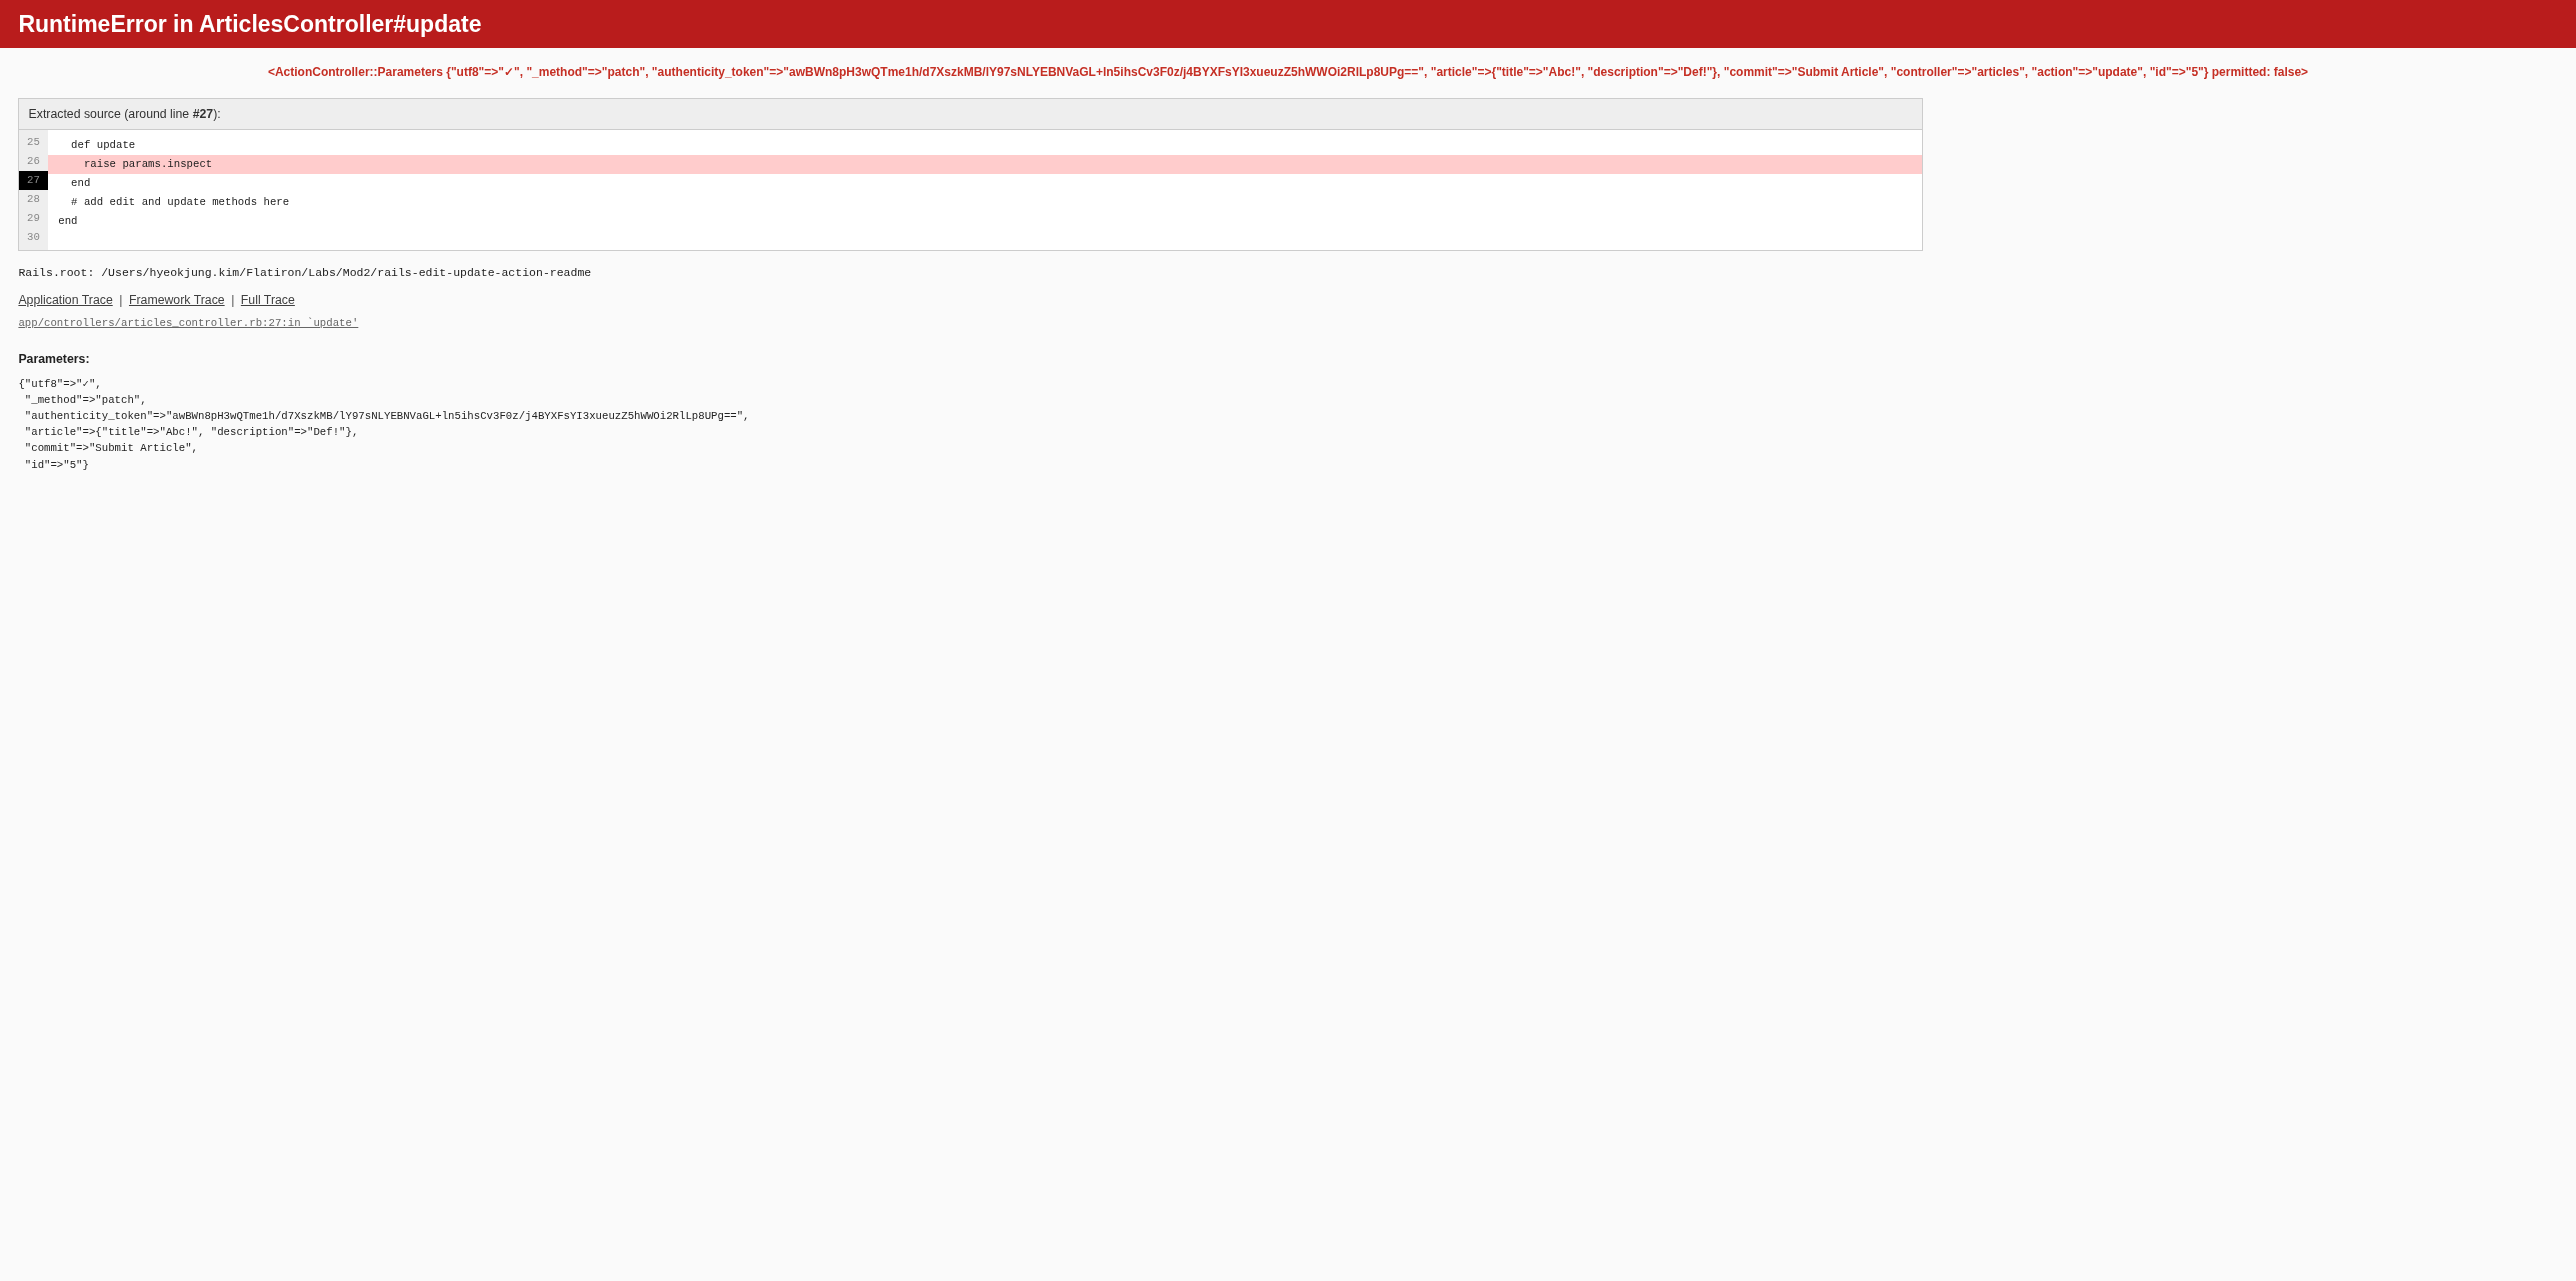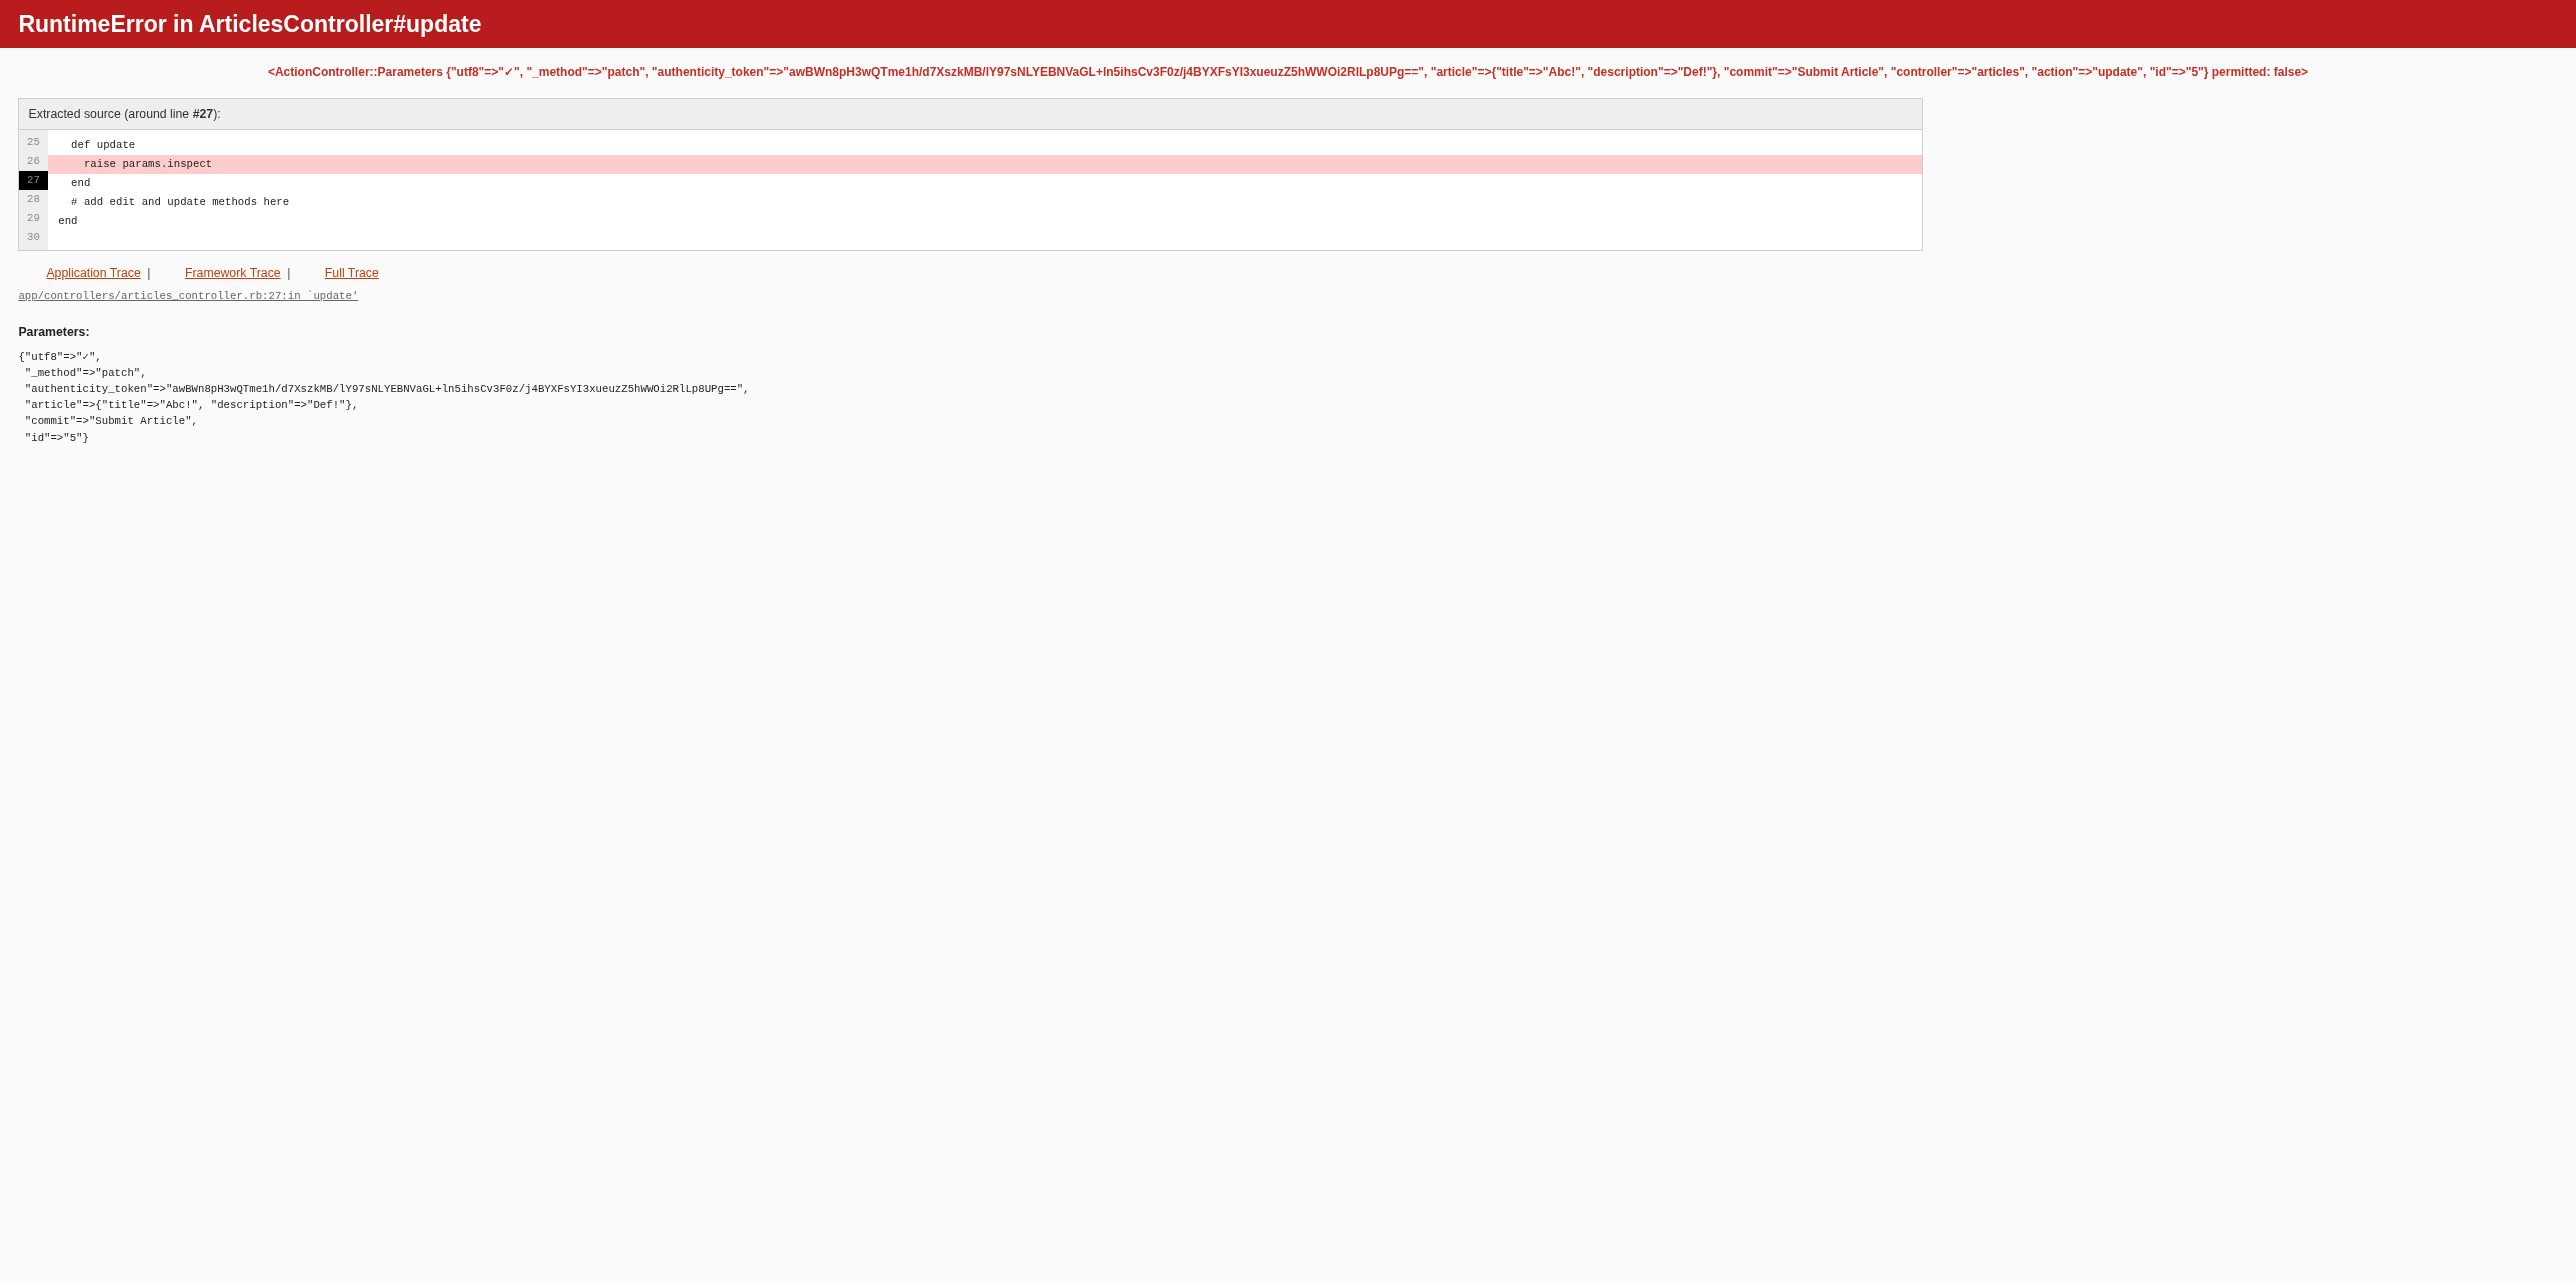--- a/index.html
+++ b/index.html
@@ -81,23 +81,22 @@
     .rails-root {
       font-family: "SFMono-Regular", Consolas, "Liberation Mono", Menlo, monospace;
       font-size: 11.5px;
       margin: 14px 0;
     }
     .trace-links {
       font-size: 12.3px;
       margin-bottom: 9.2px;
     }
     .trace-links a {
-      color: #c2410c;
+      color: #404040;
       text-decoration: underline;
-      margin-left: 28px;
     }
     .sep {
       color: #555;
       margin: 0 3.1px;
     }
     .trace-line {
       font-family: "SFMono-Regular", Consolas, "Liberation Mono", Menlo, monospace;
       font-size: 10.7px;
       margin-bottom: 23px;
     }
@@ -150,20 +149,21 @@
         <div></div>
         <div>  def update</div>
         <div class="highlight">    raise params.inspect</div>
         <div>  end</div>
         <div>  # add edit and update methods here</div>
         <div>end</div>
       </div>
     </div>
   </div>
 
+  <div class="rails-root">Rails.root: /Users/hyeokjung.kim/Flatiron/Labs/Mod2/rails-edit-update-action-readme</div>
 
   <div class="trace-links">
     <a href="#">Application Trace</a>
     <span class="sep">|</span>
     <a href="#">Framework Trace</a>
     <span class="sep">|</span>
     <a href="#">Full Trace</a>
   </div>
 
   <div class="trace-line">

